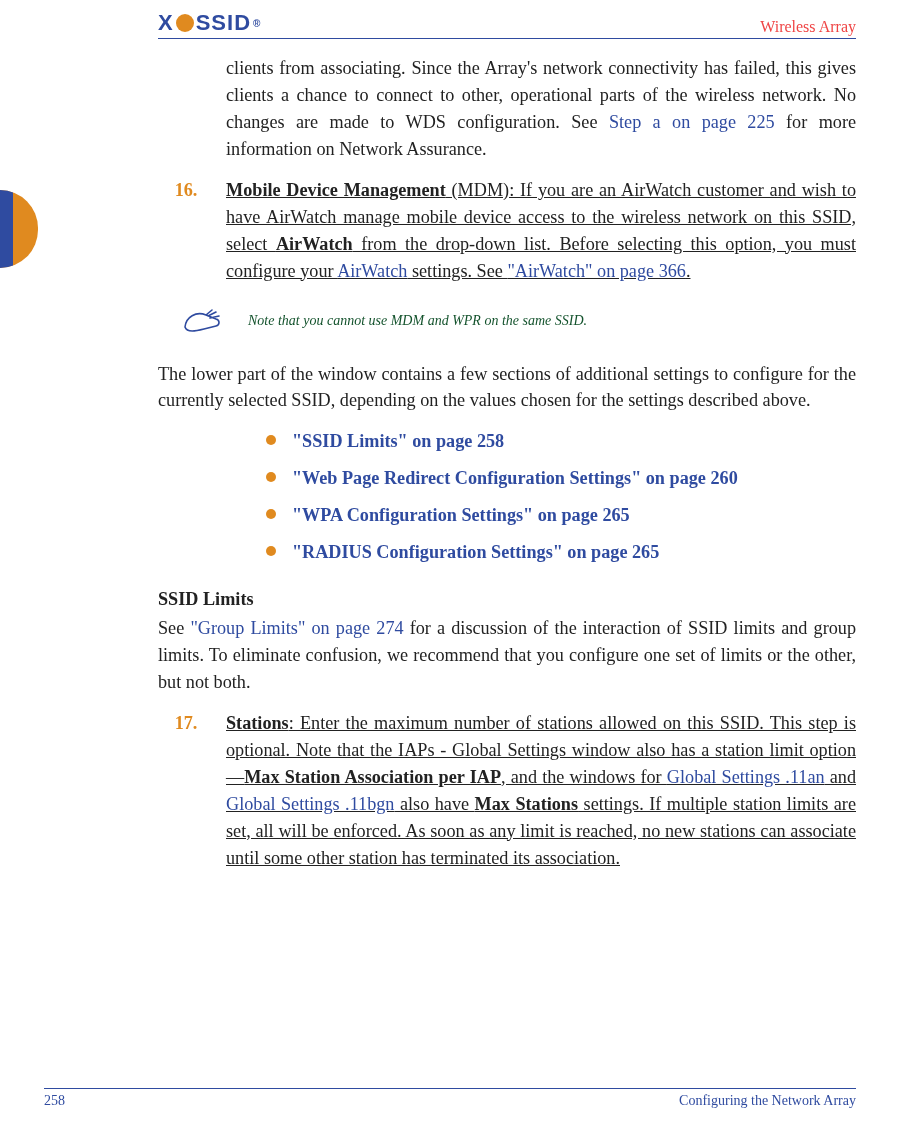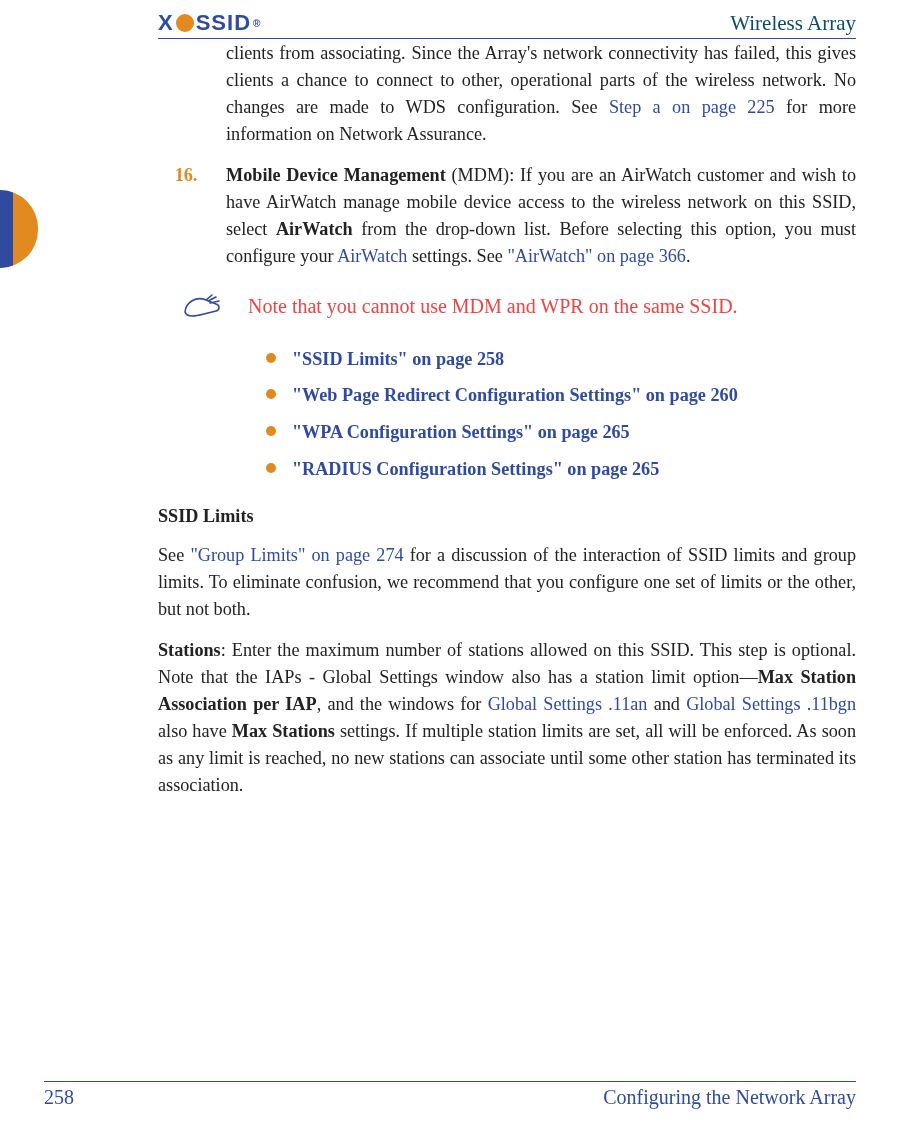--- a/index.html
+++ b/index.html
@@ -49,22 +49,22 @@
     background: #e08a1f;
     margin: 0 2px;
     position: relative;
   }
   .logo .reg {
     font-size: 10px;
     vertical-align: top;
     margin-left: 2px;
   }
   .header-title {
-    font-size: 21px;
-    color: #0c4a6e;
+    font-size: 16px;
+    color: #ef4444;
     padding-bottom: 2px;
   }
 
   
   .side-tab {
     position: absolute;
     left: 0;
     top: 190px;
     width: 38px;
     height: 78px;
@@ -81,21 +81,21 @@
     width: 13px;
     height: 100%;
     background: #2f4ba0;
   }
 
   
   .content {
     position: absolute;
     left: 158px;
     right: 45px;
-    top: 40px;
+    top: 55px;
     font-size: 18.2px;
     line-height: 1.48;
     color: #222;
   }
   .para {
     text-align: justify;
     margin: 0 0 14px 0;
   }
   .indent-body {
     margin-left: 68px;
@@ -108,39 +108,41 @@
     flex: 0 0 68px;
     text-align: center;
     padding-right: 12px;
     box-sizing: border-box;
     color: #e08a1f;
     font-weight: 700;
   }
   .num-item .body {
     flex: 1 1 auto;
     text-align: justify;
+    text-decoration: underline;
   }
   .bold { font-weight: 700; }
   .link { color: #2f4ba0; }
   .link-bold { color: #2f4ba0; font-weight: 700; }
 
   
   .note-row {
     display: flex;
     align-items: center;
     margin: 22px 0 24px 0;
   }
   .note-icon {
     flex: 0 0 90px;
     display: flex;
     justify-content: center;
   }
   .note-text {
-    color: #ef4444;
-    font-size: 20px;
+    font-style: italic;
+    color: #14532d;
+    font-size: 14px;
   }
 
   
   .bullets {
     margin: 10px 0 20px 68px;
   }
   .bullets li {
     list-style: none;
     position: relative;
     padding-left: 26px;
@@ -152,34 +154,34 @@
     left: 0;
     top: 7px;
     width: 10px;
     height: 10px;
     border-radius: 50%;
     background: #e08a1f;
   }
 
   .section-head {
     font-weight: 700;
-    margin: 6px 0 12px 0;
+    margin: 6px 0 2px 0;
   }
 
   
   .footer {
     position: absolute;
     left: 44px;
     right: 45px;
     bottom: 28px;
     border-top: 1px solid #2f4ba0;
     display: flex;
     justify-content: space-between;
     padding-top: 4px;
-    font-size: 20px;
+    font-size: 14px;
     color: #2f4ba0;
   }
   .footer .pn { }
 </style>
 </head>
 <body>
 
 <div class="page">
 
   <div class="header">
@@ -210,34 +212,36 @@
     <div class="note-row">
       <div class="note-icon">
         <svg width="42" height="30" viewBox="0 0 42 30">
           <path d="M3 20 C4 10, 14 4, 24 8 L34 12 C38 13, 38 18, 34 19 L22 22 C14 24, 5 26, 3 20 Z
                    M24 8 L30 3 M26 9 L34 5 M28 11 L37 9" fill="none" stroke="#2f4ba0" stroke-width="1.6" stroke-linecap="round" stroke-linejoin="round"></path>
         </svg>
       </div>
       <div class="note-text">Note that you cannot use MDM and WPR on the same SSID.</div>
     </div>
 
+    <p class="para">The lower part of the window contains a few sections of additional settings to configure for the currently selected SSID, depending on the values chosen for the settings described above.</p>
 
     <ul class="bullets">
       <li><span class="link-bold">"SSID Limits" on page 258</span></li>
       <li><span class="link-bold">"Web Page Redirect Configuration Settings" on page 260</span></li>
       <li><span class="link-bold">"WPA Configuration Settings" on page 265</span></li>
       <li><span class="link-bold">"RADIUS Configuration Settings" on page 265</span></li>
     </ul>
 
     <div class="section-head">SSID Limits</div>
     <p class="para" style="margin-top:0;">
       <span>See </span><span class="link">"Group Limits" on page 274</span><span> for a discussion of the interaction of SSID limits and group limits. To eliminate confusion, we recommend that you configure one set of limits or the other, but not both.</span>
     </p>
 
     <div class="num-item">
+      <div class="num">17.</div>
       <div class="body">
         <span class="bold">Stations</span><span>: Enter the maximum number of stations allowed on this SSID. This step is optional. Note that the IAPs - Global Settings window also has a station limit option—</span><span class="bold">Max Station Association per IAP</span><span>, and the windows for </span><span class="link">Global Settings .11an</span><span> and </span><span class="link">Global Settings .11bgn</span><span> also have </span><span class="bold">Max Stations</span><span> settings. If multiple station limits are set, all will be enforced. As soon as any limit is reached, no new stations can associate until some other station has terminated its association.</span>
       </div>
     </div>
 
   </div>
 
   <div class="footer">
     <div class="pn">258</div>
     <div>Configuring the Network Array</div>

